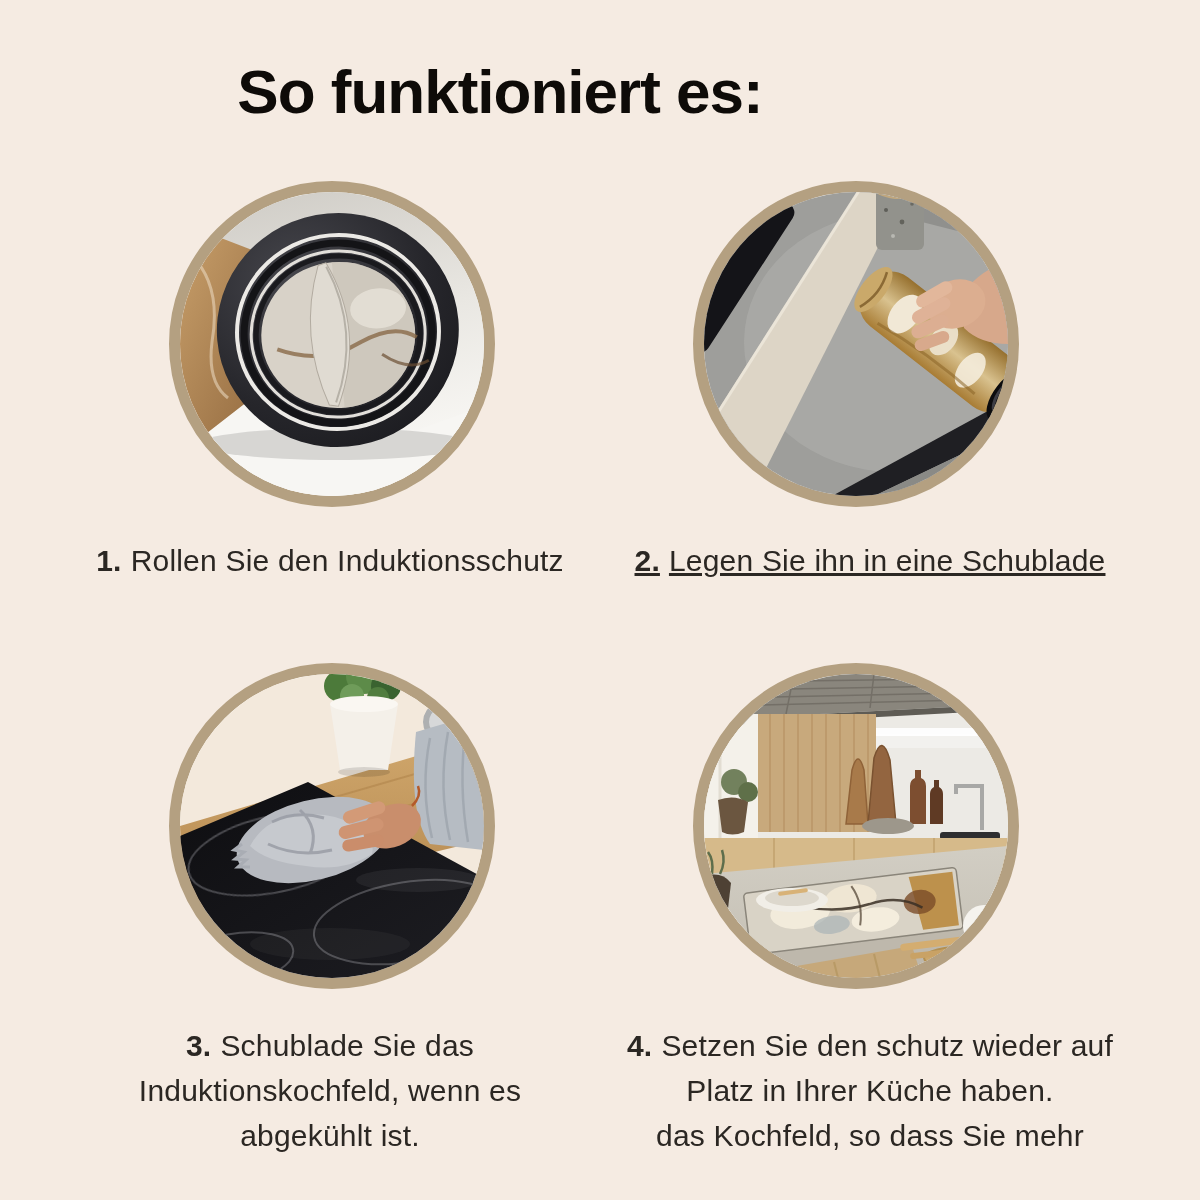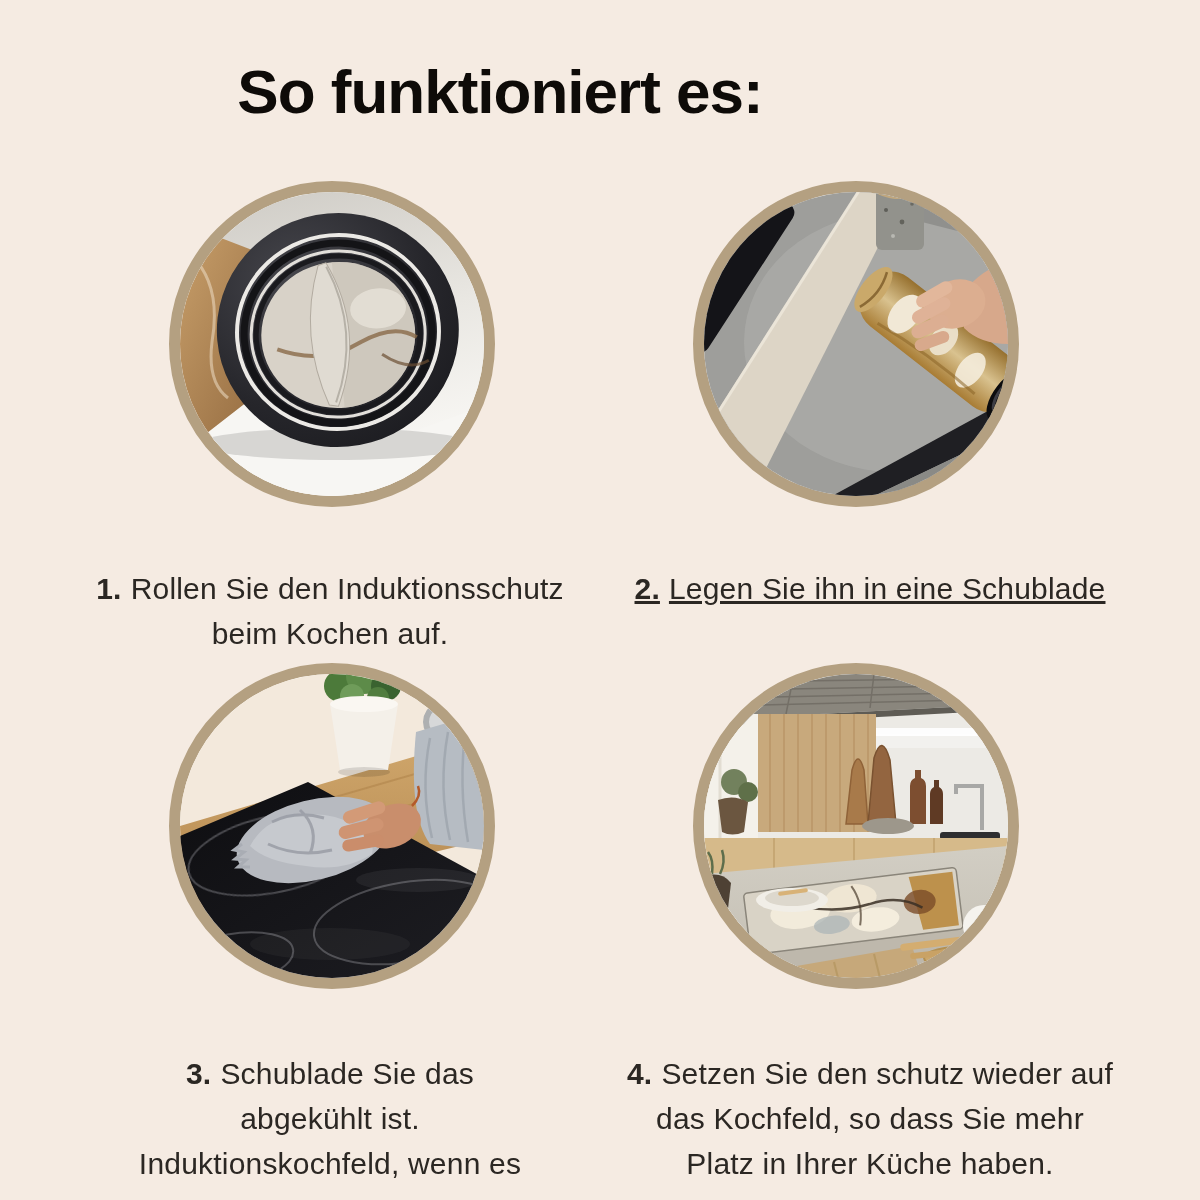--- a/index.html
+++ b/index.html
@@ -26,21 +26,20 @@
   }
   .circle svg{display:block;width:304px;height:304px;}
   #fig1{left:169px;top:181px;}
   #fig2{left:693px;top:181px;}
   #fig3{left:169px;top:663px;}
   #fig4{left:693px;top:663px;}
   .caption{
     position:absolute;width:610px;text-align:center;
     color:var(--caption-text);font-size:30px;line-height:45px;font-weight:400;
     letter-spacing:.2px;
-    margin-top:28px;
   }
   #cap1{left:25px;top:538px;}
   #cap2{left:565px;top:538px;text-decoration:underline;}
   #cap3{left:25px;top:1023px;}
   #cap4{left:565px;top:1023px;}
   .num{font-weight:700;margin-right:9px;}
 </style>
 </head>
 <body>
 
@@ -295,30 +294,29 @@
       <rect x="196" y="266" width="68" height="7" rx="3.5" fill="#d4ad70" transform="rotate(-7 230 269)"></rect>
       <rect x="206" y="276" width="62" height="6" rx="3" fill="#c9a265" transform="rotate(-6 237 279)"></rect>
     </g>
     <path d="M0,202 q18,-5 27,7 l-4,34 q-13,6 -23,2 Z" fill="#4e4134"></path>
     <path d="M8,200 q2,-14 -4,-22 M16,200 q6,-12 2,-24" stroke="#5e6e4c" stroke-width="2.5" fill="none"></path>
   </svg>
 </div>
 
 <figcaption class="caption" id="cap1">
   <div><span class="num">1.</span><span>Rollen Sie den Induktionsschutz</span></div>
-  <div><span>beim Kochen auf.</span></div>
 </figcaption>
 
 <figcaption class="caption" id="cap2">
   <div><span class="num">2.</span><span>Legen Sie ihn in eine Schublade</span></div>
 </figcaption>
 
 <figcaption class="caption" id="cap3">
   <div><span class="num">3.</span><span>Schublade Sie das</span></div>
+  <div><span>Induktionskochfeld, wenn es</span></div>
   <div><span>abgekühlt ist.</span></div>
-  <div><span>Induktionskochfeld, wenn es</span></div>
 </figcaption>
 
 <figcaption class="caption" id="cap4">
   <div><span class="num">4.</span><span>Setzen Sie den schutz wieder auf</span></div>
+  <div><span>Platz in Ihrer Küche haben.</span></div>
   <div><span>das Kochfeld, so dass Sie mehr</span></div>
-  <div><span>Platz in Ihrer Küche haben.</span></div>
 </figcaption>
 
 </body></html>

